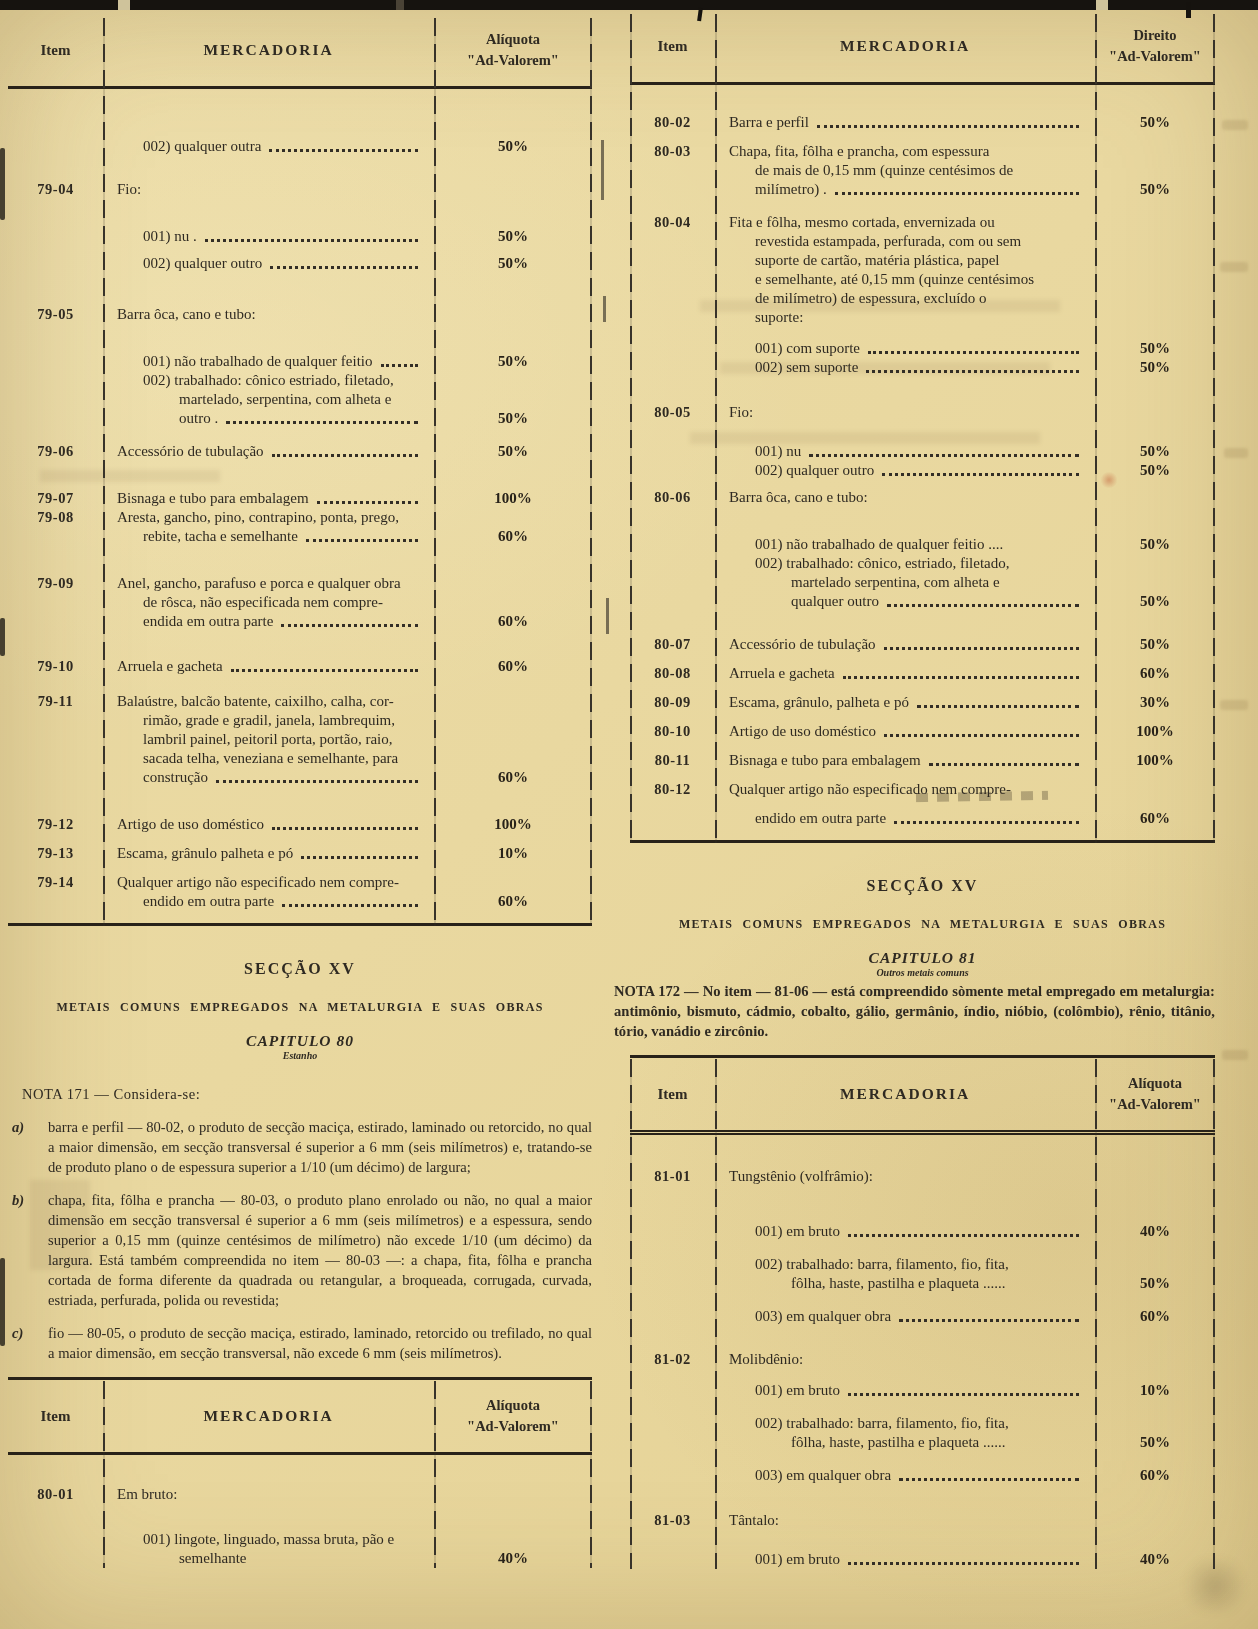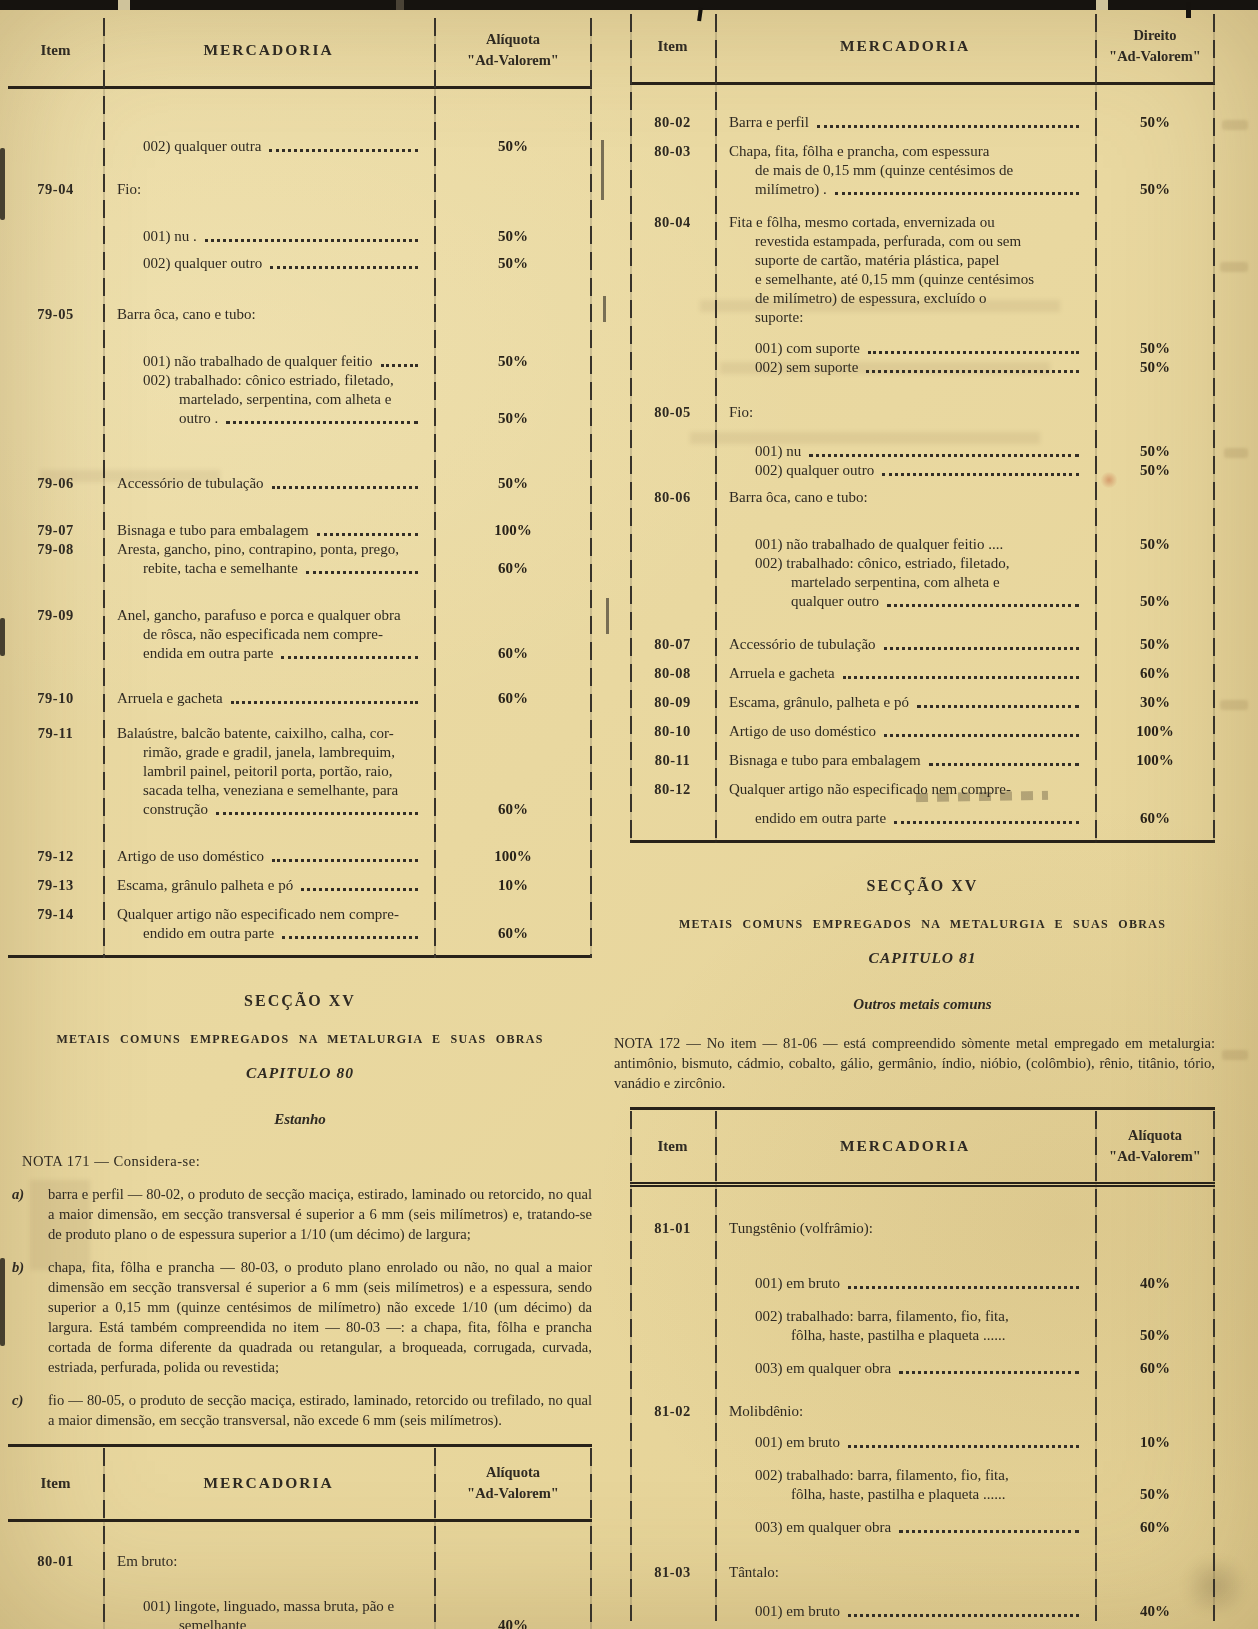--- a/index.html
+++ b/index.html
@@ -53,27 +53,27 @@
   .c-rate{align-self:end;text-align:center;font-weight:700;font-size:15px;line-height:19px;color:var(--ink2);}
   .v{position:absolute;top:4px;bottom:0;width:2px;
      background:repeating-linear-gradient(180deg,#38332a 0 18px, rgba(56,51,42,.18) 18px 26px);}
   .bline{border-top:3px solid var(--ink2);margin-top:12px;}
   .tline{border-top:3px solid var(--ink2);}
   
   .sect{text-align:center;}
   .s1{font-weight:700;font-size:16px;letter-spacing:2px;margin-top:34px;}
   .s2{font-weight:700;font-size:12px;letter-spacing:1.3px;word-spacing:5px;margin-top:22px;}
   .s3{font-weight:700;font-style:italic;font-size:15.5px;letter-spacing:1px;margin-top:17px;}
-  .s4{font-weight:700;font-style:italic;font-size:15px;margin-top:29px;text-align:center;}
+  .s4{font-weight:700;font-style:italic;font-size:10px;margin-top:0;text-align:center;}
   .nota{font-size:14.6px;line-height:20px;text-align:justify;}
   .nlead{margin-top:23px;padding-left:14px;letter-spacing:.5px;}
   .nitem{display:flex;margin-top:13px;}
   .nlab{width:36px;flex:none;font-style:italic;font-weight:700;padding-left:4px;}
   .ntext{flex:1;}
-  #rnota{margin-left:-16px;width:601px;margin-top:20px;}
+  #rnota{margin-left:-16px;width:601px;margin-top:3px;font-weight:bold;}
   .mt14{margin-top:14px;}
 </style>
 </head>
 <body>
 
 <div class="page">
 
   <div class="scanbar"></div>
   <i class="tick" style="left:698px;top:8px;width:4px;height:13px;transform:rotate(8deg);"></i>
   <i class="tick" style="left:1186px;top:2px;width:5px;height:16px;"></i>
@@ -176,21 +176,21 @@
               <div class="ln">
                 <span class="tx" style="padding-left: 62px;">martelado, serpentina, com alheta e</span>
               </div>
               <div class="ln">
                 <span class="tx" style="padding-left: 62px;">outro .</span>
                 <span class="ldr"></span>
               </div>
             </div>
             <div class="c-rate">50%</div>
           </div>
-          <div class="row" style="margin-top: 46px;">
+          <div class="row" style="margin-top: 14px;">
             <div class="c-item">79-06</div>
             <div class="c-merc">
               <div class="ln">
                 <span class="tx" style="padding-left: 0px;">Accessório de tubulação</span>
                 <span class="ldr"></span>
               </div>
             </div>
             <div class="c-rate">50%</div>
           </div>
           <div class="row" style="margin-top: 28px;">

